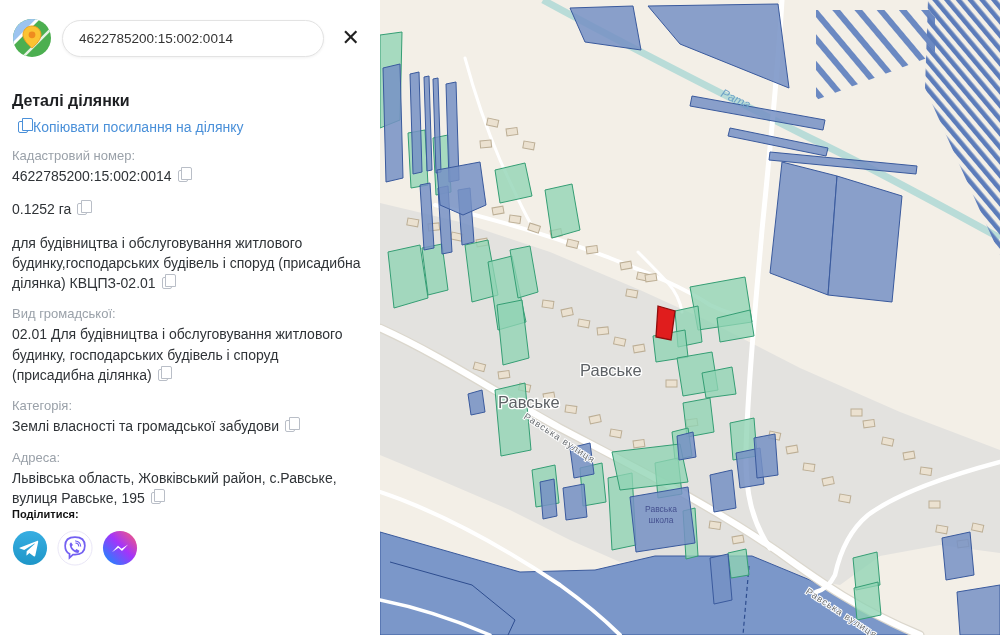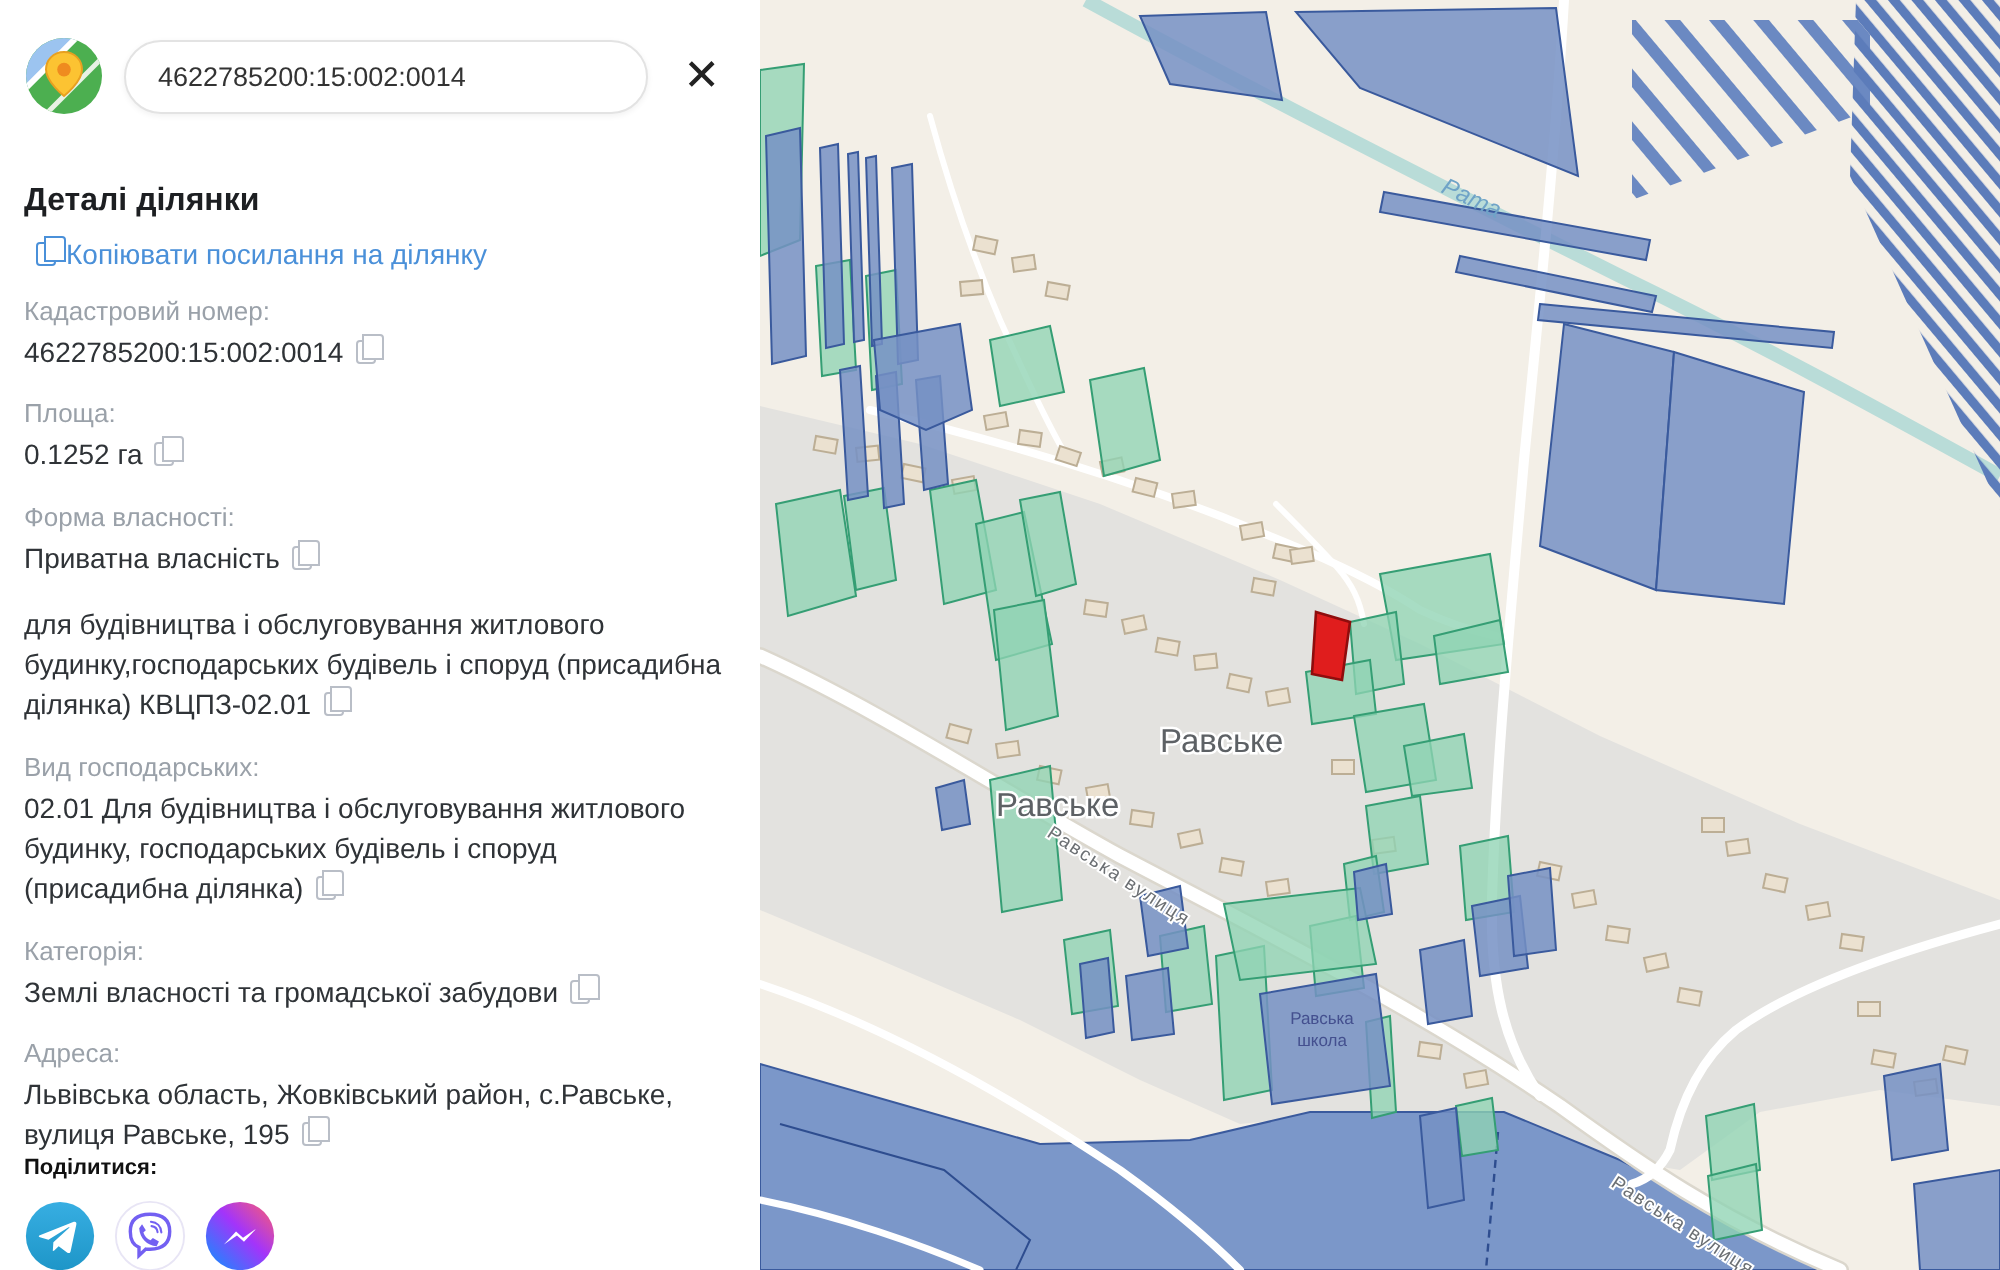--- a/index.html
+++ b/index.html
@@ -72,32 +72,27 @@
     <div class="copy-link">
       <span class="cp blue"></span>
       <span>Копіювати посилання на ділянку</span>
     </div>
 
     <div class="field">
       <div class="lbl">Кадастровий номер:</div>
       <div class="val"><span>4622785200:15:002:0014</span><span class="cp"></span></div>
     </div>
     <div class="field">
-      <div class="lbl">Площа:</div>
       <div class="val"><span>0.1252 га</span><span class="cp"></span></div>
     </div>
     <div class="field">
-      <div class="lbl">Форма власності:</div>
-      <div class="val"><span>Приватна власність</span><span class="cp"></span></div>
-    </div>
-    <div class="field">
       <div class="val"><span>для будівництва і обслуговування житлового будинку,господарських будівель і споруд (присадибна ділянка) КВЦПЗ-02.01</span><span class="cp"></span></div>
     </div>
     <div class="field">
-      <div class="lbl">Вид господарських:</div>
+      <div class="lbl">Вид громадської:</div>
       <div class="val"><span>02.01 Для будівництва і обслуговування житлового будинку, господарських будівель і споруд (присадибна ділянка)</span><span class="cp"></span></div>
     </div>
     <div class="field">
       <div class="lbl">Категорія:</div>
       <div class="val"><span>Землі власності та громадської забудови</span><span class="cp"></span></div>
     </div>
     <div class="field">
       <div class="lbl">Адреса:</div>
       <div class="val"><span>Львівська область, Жовківський район, с.Равське, вулиця Равське, 195</span><span class="cp"></span></div>
     </div>

